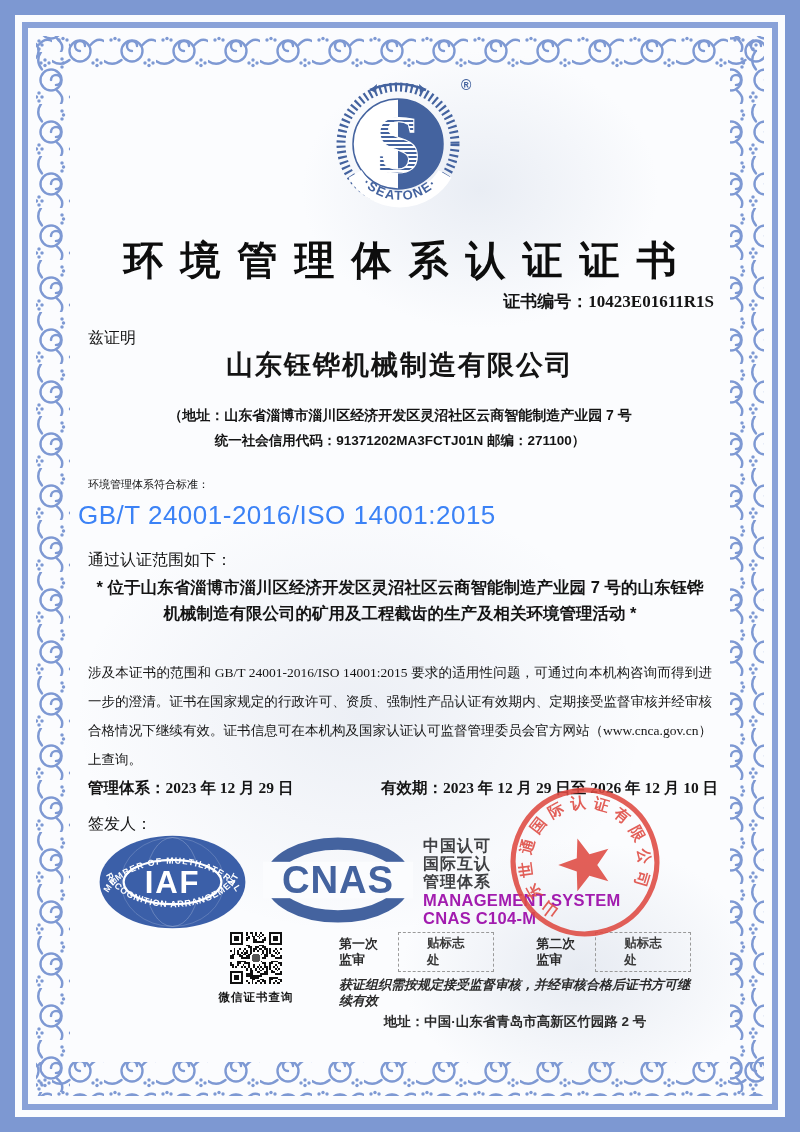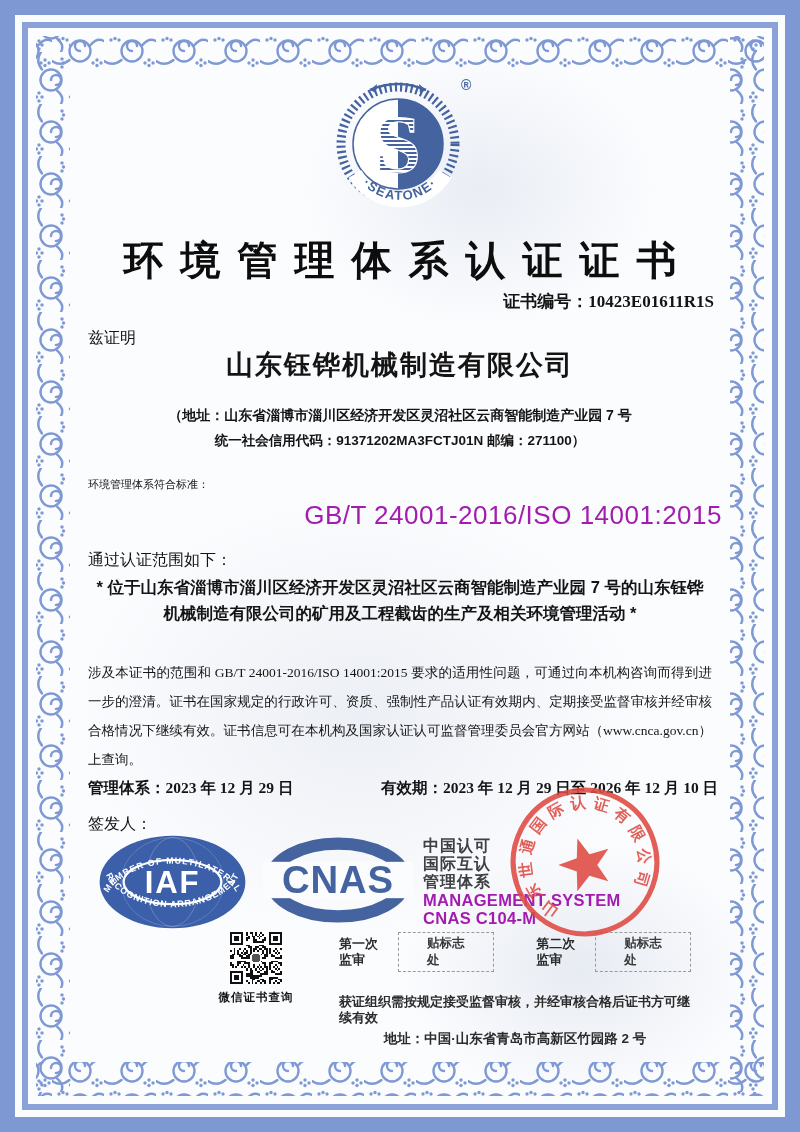--- a/index.html
+++ b/index.html
@@ -23,21 +23,21 @@
   .cert-title{margin:26px 0 0;text-align:center;font-family:"Liberation Serif","DejaVu Serif",serif;
     font-size:40px;font-weight:700;letter-spacing:17px;padding-left:17px;color:#0d0d0d;line-height:54px;}
   .cert-no{margin-top:4px;text-align:right;padding-right:8px;font-family:"Liberation Serif","DejaVu Serif",serif;
     font-size:17px;font-weight:700;line-height:20px;}
   .certify{margin-top:16px;padding-left:10px;font-size:16px;line-height:20px;}
   .company{margin-top:-4px;text-align:center;font-size:27px;font-weight:700;letter-spacing:2px;line-height:42px;}
   .addr{margin-top:16px;text-align:center;font-weight:700;line-height:26px;}
   .addr .l1{font-size:14px;}
   .addr .l2{font-size:13.5px;}
   .label{margin-top:20px;padding-left:10px;font-size:11px;line-height:20px;}
-  .standard{margin-top:4px;text-align:right;font-size:26px;line-height:34px;letter-spacing:.5px;color:#a21caf;}
+  .standard{margin-top:4px;text-align:left;font-size:26px;line-height:34px;letter-spacing:.5px;color:#3b82f6;}
   .label2{margin-top:18px;padding-left:10px;font-size:16px;line-height:20px;}
   .scope{margin-top:4px;text-align:center;font-weight:700;font-size:16.5px;line-height:26px;}
   .notes{margin-top:32px;padding:0 10px;font-size:13.5px;line-height:29px;text-align:justify;
     font-family:"Liberation Serif","DejaVu Serif",serif;}
   .dates{margin-top:4px;display:flex;justify-content:space-between;padding:0 4px 0 10px;
     font-size:15.5px;line-height:20px;font-family:"Liberation Serif","DejaVu Serif",serif;font-weight:600;}
   .signer{margin-top:16px;padding-left:10px;font-size:16px;line-height:20px;}
   .sig-area{position:relative;height:86px;}
   .sig-svg{position:absolute;left:95px;top:-8px;}
   .issuer{position:absolute;left:390px;top:22px;font-size:16px;letter-spacing:1px;}
@@ -49,21 +49,21 @@
   .acc-text .en{font-size:16.5px;letter-spacing:.3px;color:#a21caf;}
 
   .footer-row{display:flex;margin-top:2px;padding-left:117px;}
   .qr-col{width:122px;text-align:center;}
   .qr-caption{font-size:11.5px;font-weight:700;margin-top:2px;letter-spacing:1px;}
   .sup-col{margin-left:22px;width:352px;font-weight:700;color:#2b2b2b;}
   .sup-row{display:flex;align-items:center;font-size:13px;}
   .sup-row .lbl{line-height:16px;}
   .sticker-box{border:1.5px dashed #9a9a9a;padding:2px 28px;margin-left:10px;font-size:12.5px;color:#3a3a3a;}
   .sup-gap{width:56px;}
-  .notice{font-size:13px;margin-top:22px;line-height:16px;}
+  .notice{font-size:13px;margin-top:5px;line-height:16px;font-style:italic;}
   .faddr{font-size:13.5px;margin-top:4px;text-align:center;line-height:17px;}
 
   .seal{position:absolute;left:503px;top:783px;width:164px;height:158px;z-index:4;opacity:.88;}
   .seal text{font-size:15px;font-weight:700;fill:#df4a42;}
 </style>
 </head>
 <body>
 
 <div class="page">
 

